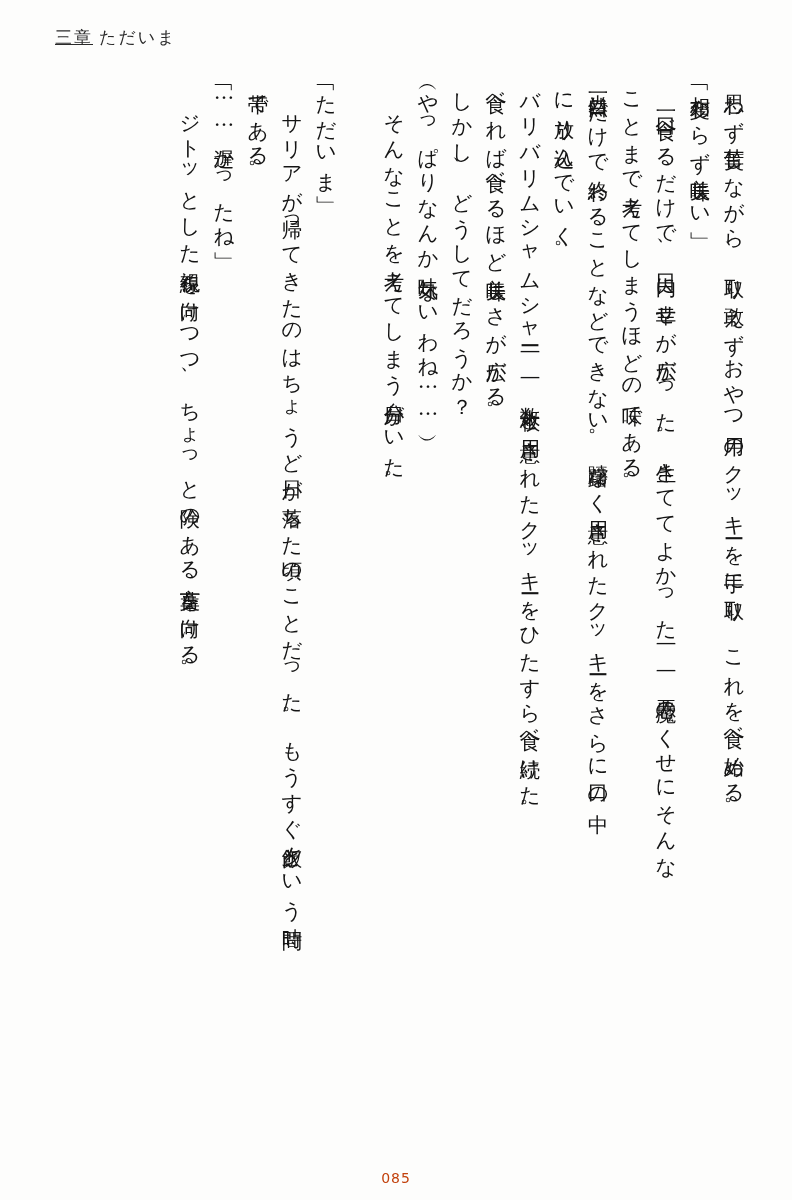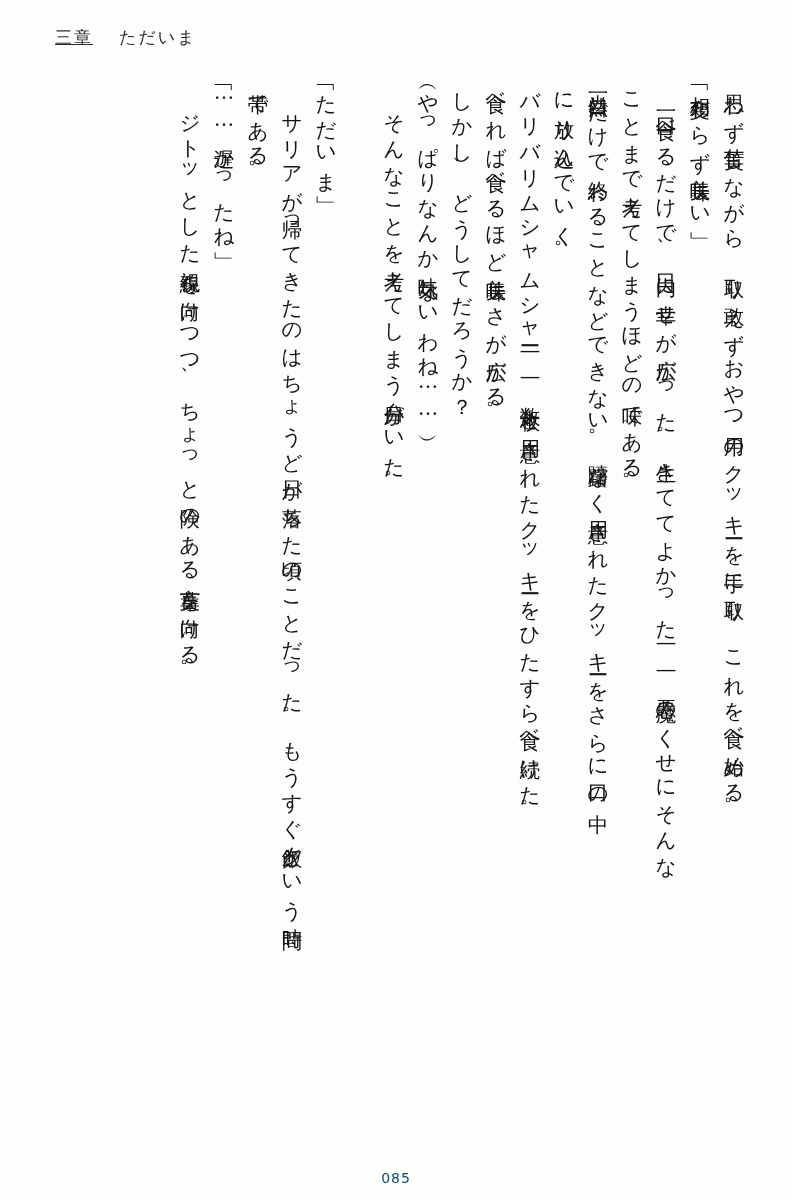--- a/index.html
+++ b/index.html
@@ -19,32 +19,32 @@
   .header {
     position: absolute;
     top: 26px;
     left: 55px;
     font-size: 17px;
     letter-spacing: 2px;
     color: #2a2a2a;
     white-space: nowrap;
   }
   .header .chapter-num {
-    margin-right: 26px;
+    margin-right: 6px;
     text-decoration: underline;
   }
   .footer {
     position: absolute;
     bottom: 14px;
     left: 0;
     width: 100%;
     text-align: center;
     font-size: 14px;
     letter-spacing: 1px;
-    color: #0c4a6e;
+    color: #c2410c;
     font-family: "DejaVu Sans", "Liberation Sans", sans-serif;
   }
   .body-area {
     position: absolute;
     top: 78px;
     right: 48px;
     left: 48px;
     bottom: 58px;
     display: flex;
     flex-direction: row-reverse;

